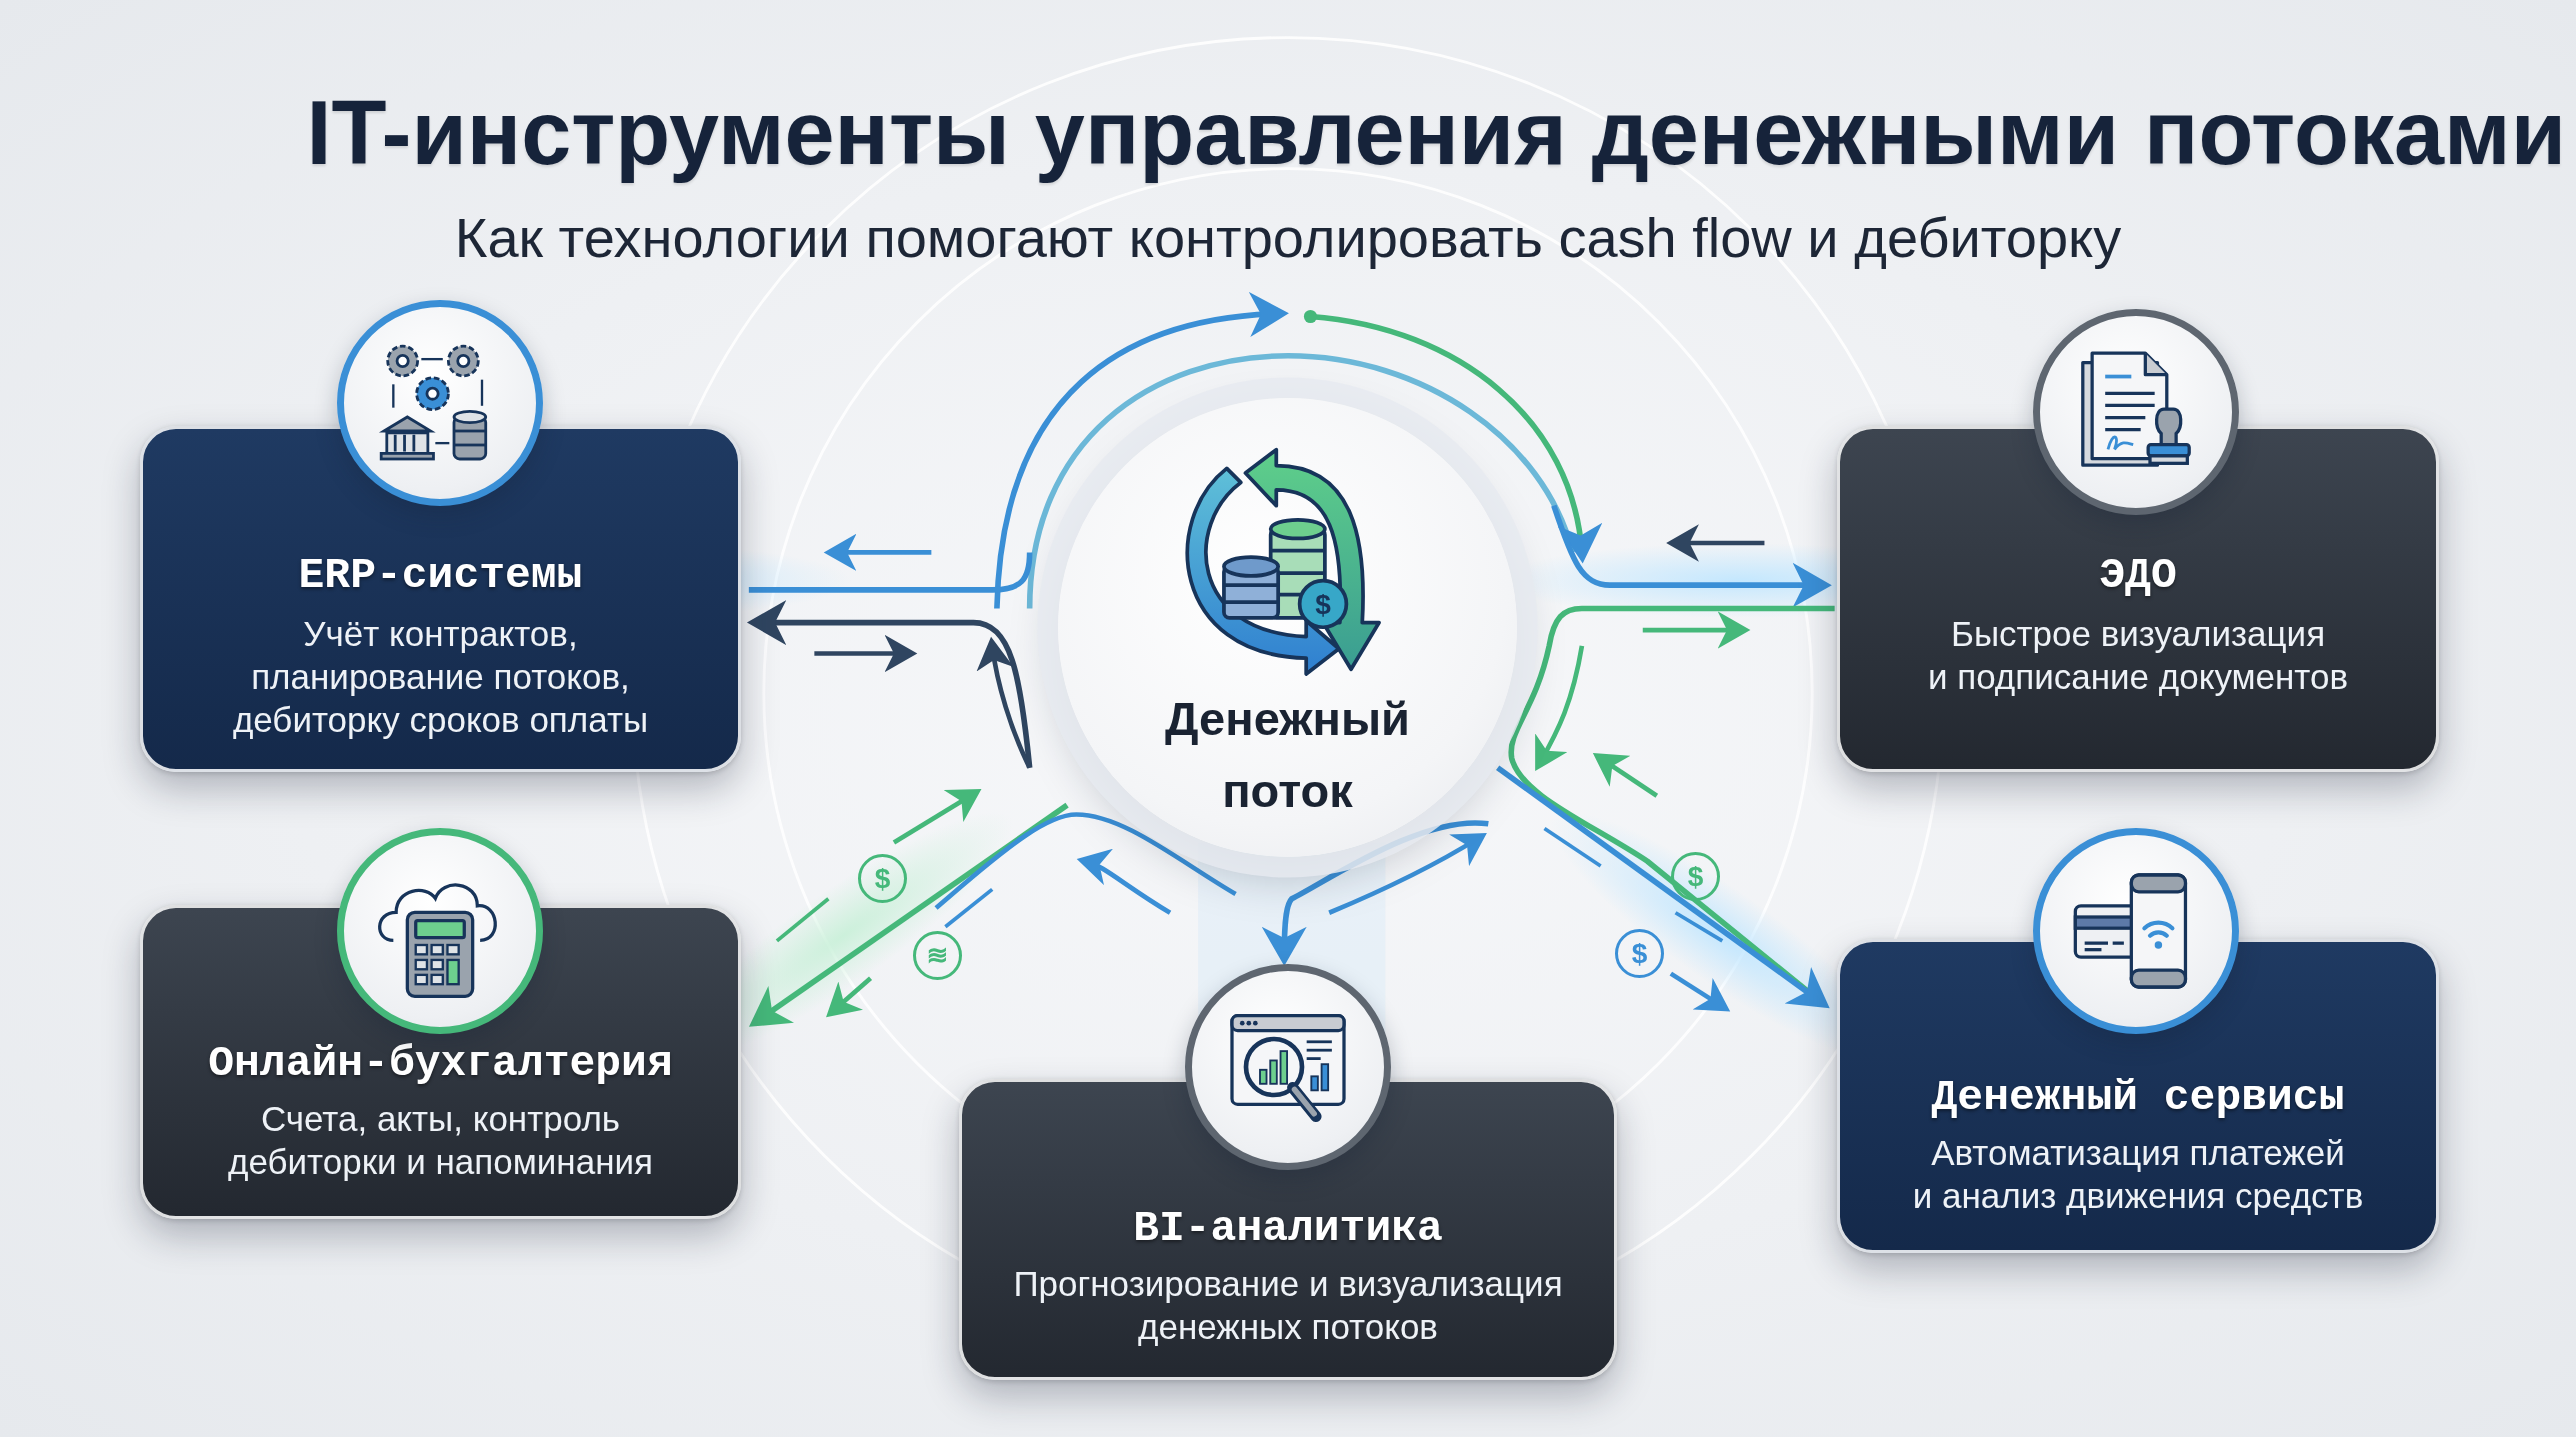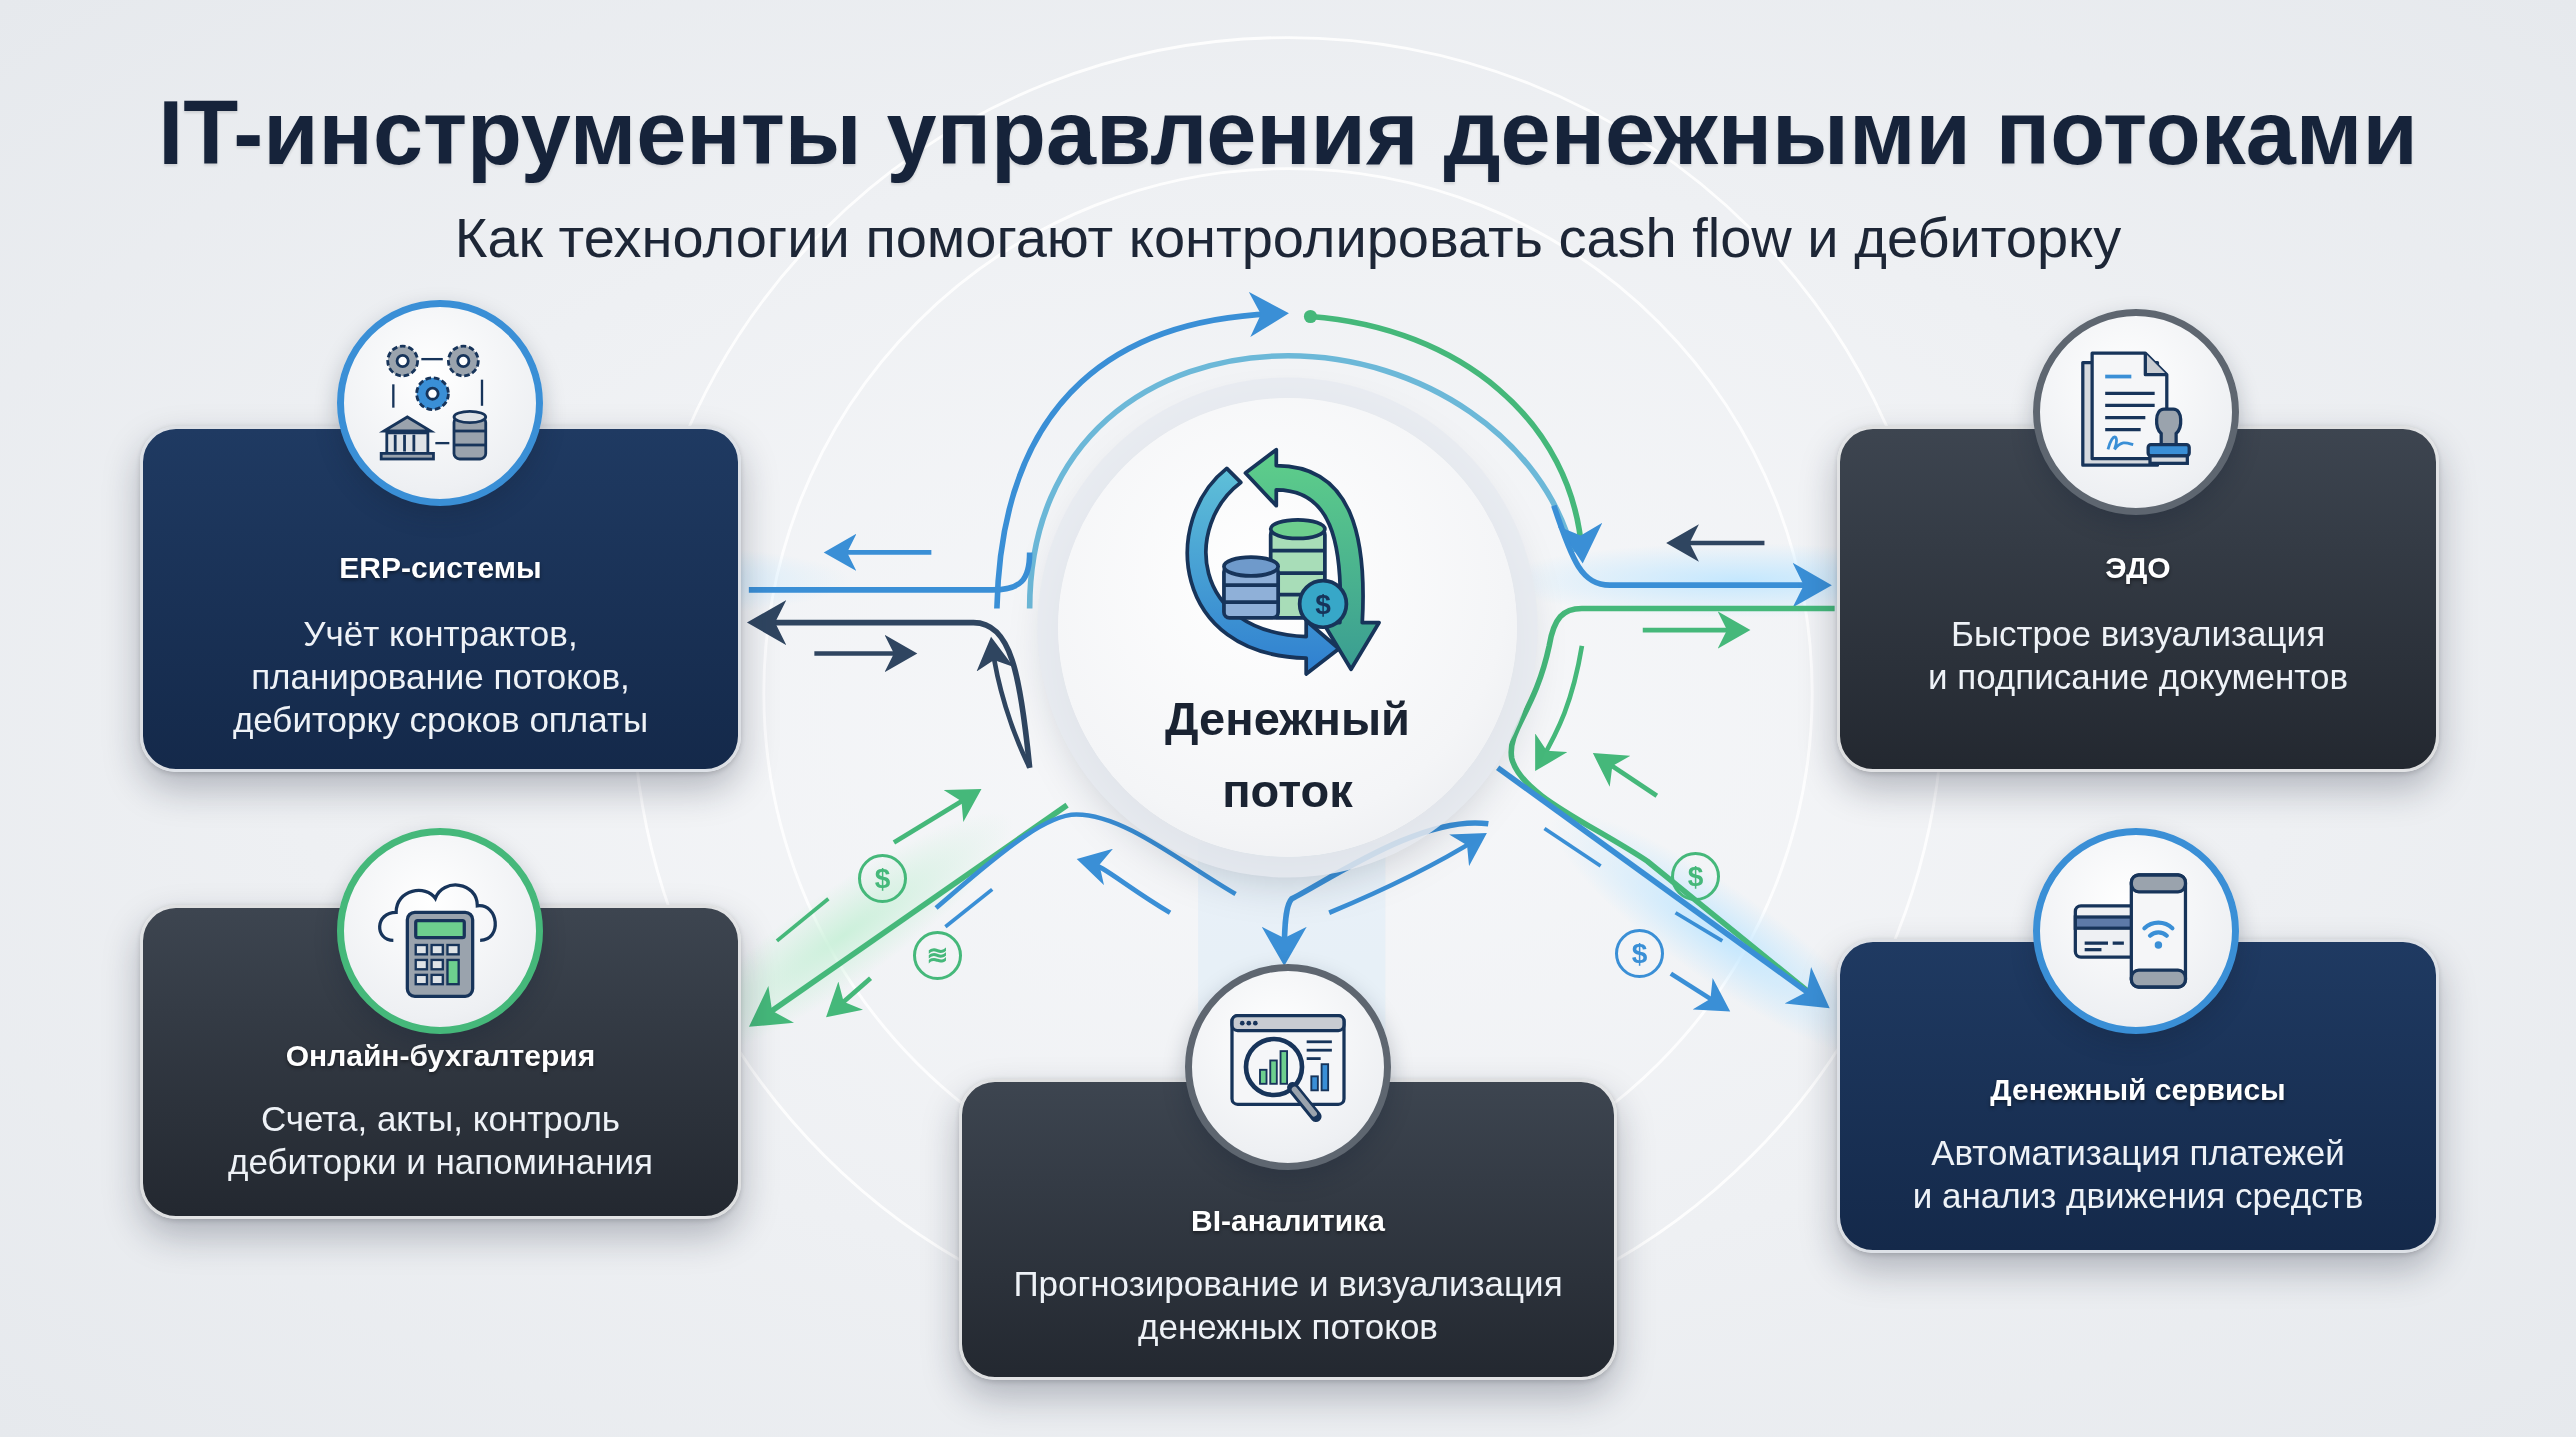--- a/index.html
+++ b/index.html
@@ -3,39 +3,40 @@
 <meta charset="utf-8">
 <style>
   html, body { margin: 0; padding: 0; }
   body {
     width: 2576px; height: 1438px; overflow: hidden; position: relative;
     font-family: "Liberation Sans", sans-serif;
     background: radial-gradient(ellipse at 50% 50%, #f7f8fa 0%, #eef0f3 55%, #e6e9ed 100%);
   }
   .bg-svg { position: absolute; left: 0; top: 0; width: 2576px; height: 1438px; }
   .title {
-    position: absolute; left: 0; right: 0; top: 82px; text-align: center;
+    position: absolute; left: 0; right: 10px; top: 82px; text-align: right;
     font-weight: 700; font-size: 90px; color: #16233a; letter-spacing: 0px;
     text-shadow: 0 1.9px 2.8px rgba(0,0,0,0.12);
   }
   .subtitle {
     position: absolute; left: 0; right: 0; top: 205px; text-align: center;
     font-size: 56px; color: #1d2636;
   }
   .card {
     position: absolute; border-radius: 36px; box-sizing: border-box;
     border: 3.7px solid rgba(255,255,255,0.85);
     box-shadow: 0 17px 37px rgba(20,30,50,0.28), 0 1.9px 5.6px rgba(0,0,0,0.15);
     color: #fff; text-align: center;
   }
   .card.navy { background: linear-gradient(180deg, #1f3a62 0%, #14294a 100%); }
   .card.dark { background: linear-gradient(180deg, #3d4550 0%, #232830 100%); }
   .card-title {
-    position: absolute; left: 0; right: 0; font-weight: 700; font-size: 30px;
+    position: absolute; left: 0; right: 0; font-weight: 700; font-size: 43px;
     text-shadow: 0 1.9px 3.7px rgba(0,0,0,0.45);
+    font-family: Liberation Mono, monospace;
   }
   .card-body {
     position: absolute; left: 0; right: 0; font-size: 35px; line-height: 43px;
     color: #eef2f7; white-space: pre-line;
   }
   .badge {
     position: absolute; width: 206px; height: 206px; border-radius: 50%;
     background: radial-gradient(circle at 45% 35%, #ffffff 0%, #eef0f3 70%, #e1e4e8 100%);
     box-sizing: border-box;
     box-shadow: 0 9.4px 22.5px rgba(20,30,50,0.25);

